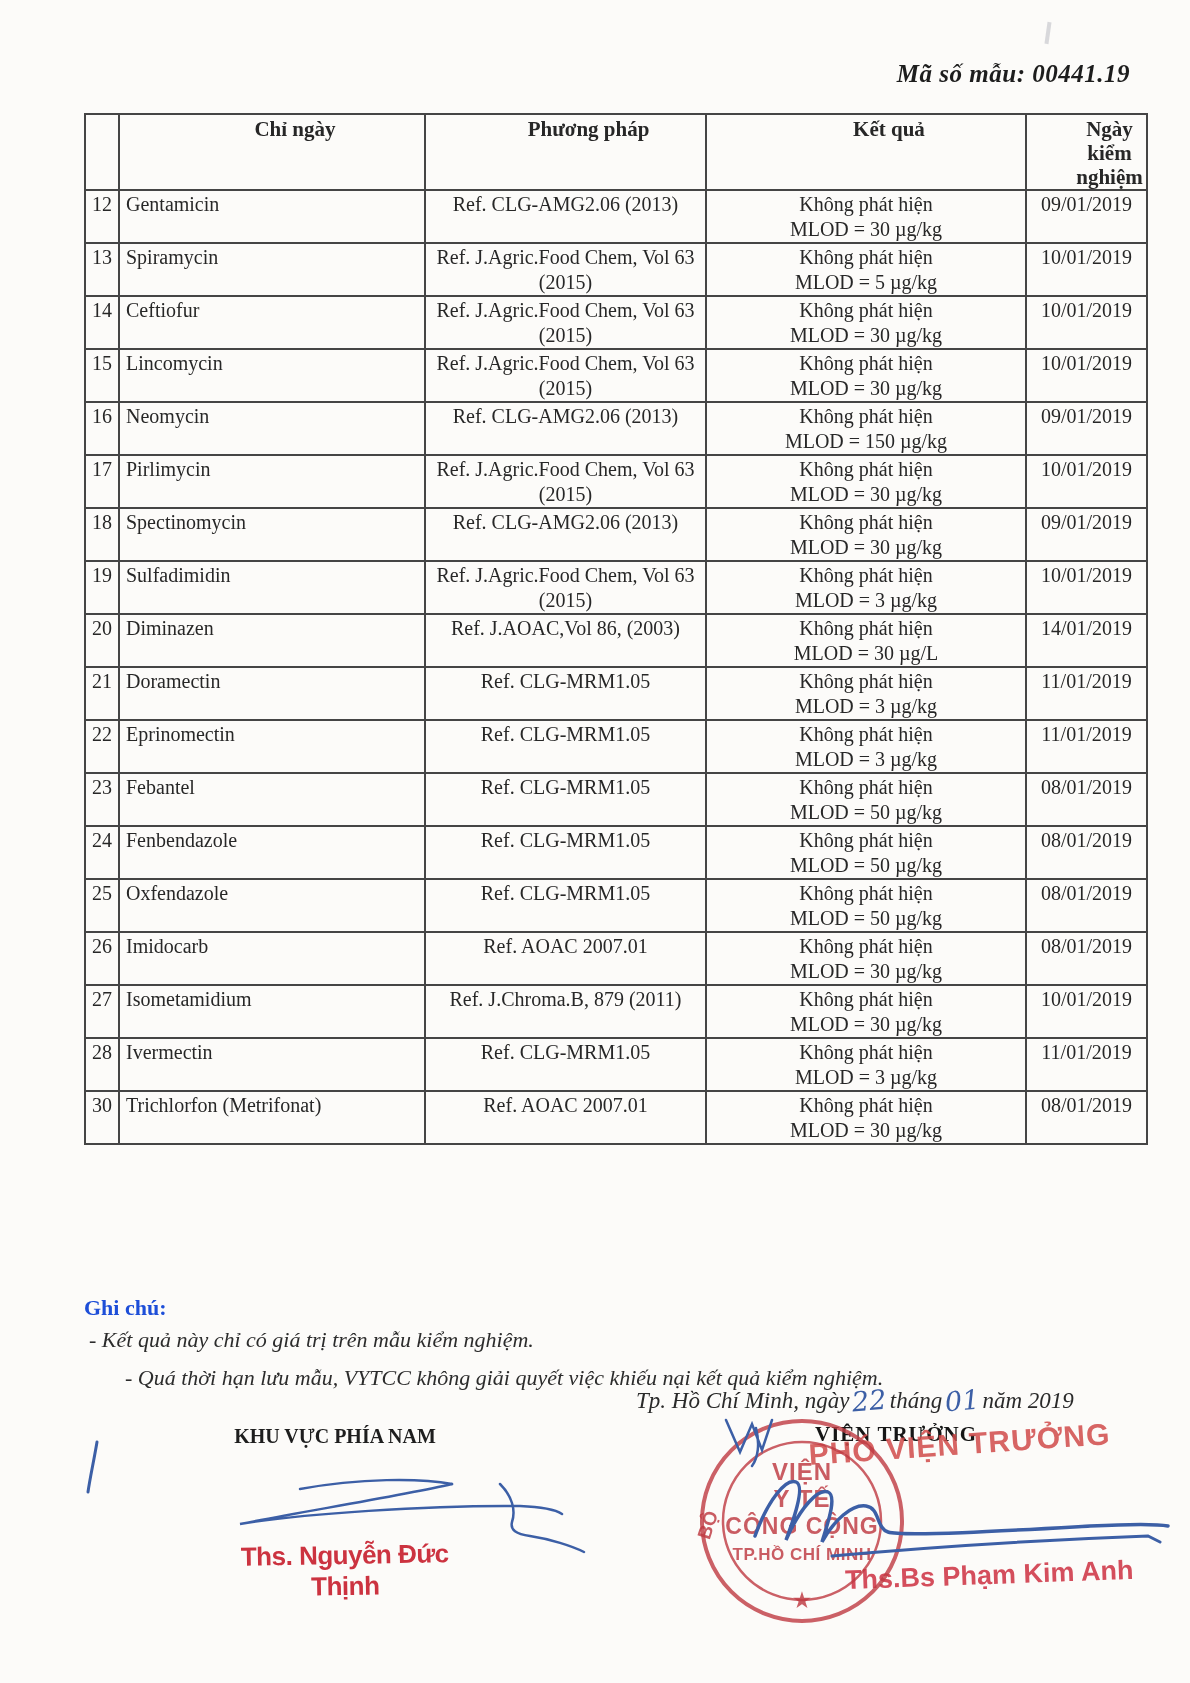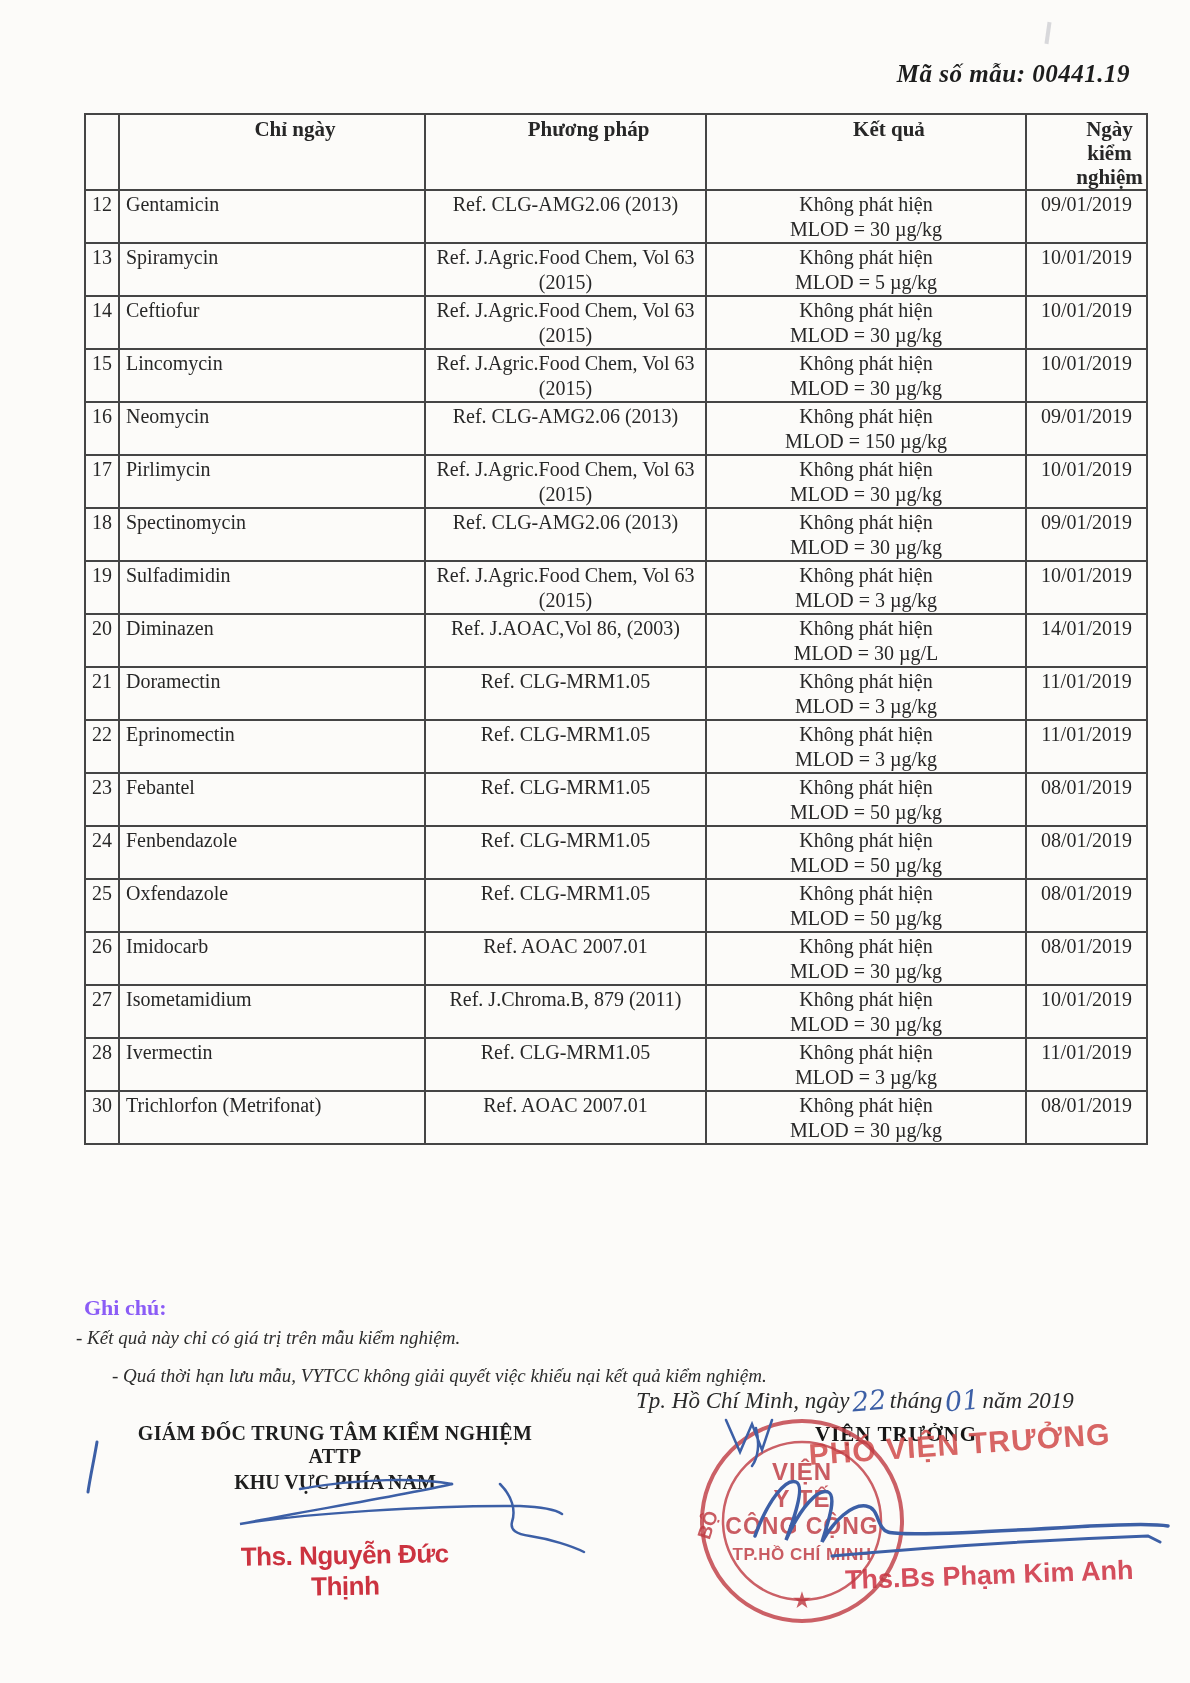--- a/index.html
+++ b/index.html
@@ -19,22 +19,22 @@
   table.results td,table.results th{
     border:2px solid #454545;vertical-align:top;padding:1px 2px 0 2px;
     font-size:20px;line-height:25px;color:#272727;overflow:hidden;
   }
   table.results th{font-size:21px;line-height:24px;font-weight:bold;text-align:center;height:48px;padding-top:2px;padding-left:48px;}
   table.results td{height:49px;}
   .c-stt{text-align:center;}
   .c-name{text-align:left;padding-left:6px !important;}
   .c-method,.c-result,.c-date{text-align:center;}
   .th-ngay{font-size:20px;line-height:23px;margin-top:48px;}
-  .notes-title{position:absolute;left:84px;top:1295px;font-size:22px;font-weight:bold;color:#8b5cf6;}
-  .note-line{position:absolute;left:76px;font-size:19px;font-style:italic;color:#2c2c2c;}
+  .notes-title{position:absolute;left:84px;top:1295px;font-size:22px;font-weight:bold;color:#1d4ed8;}
+  .note-line{position:absolute;left:89px;font-size:22px;font-style:italic;color:#2c2c2c;}
   .note-1{top:1327px;}
   .note-2{top:1365px;margin-left:36px;}
   .date-line{
     position:absolute;left:636px;top:1388px;width:460px;
     font-size:23px;font-style:italic;color:#2a2a2a;white-space:nowrap;
   }
   .hand{
     display:inline-block;color:#3c5fa6;font-size:27px;line-height:20px;
     font-family:"DejaVu Serif",serif;font-style:italic;transform:rotate(-5deg);
     margin:0 3px;position:relative;top:2px;
@@ -352,21 +352,20 @@
 
   <div class="notes-title">Ghi chú:</div>
   <div class="note-line note-1">- Kết quả này chỉ có giá trị trên mẫu kiểm nghiệm.</div>
   <div class="note-line note-2">- Quá thời hạn lưu mẫu, VYTCC không giải quyết việc khiếu nại kết quả kiểm nghiệm.</div>
 
   <div class="date-line">
     <span>Tp. Hồ Chí Minh, ngày</span><span class="hand">22</span><span>tháng</span><span class="hand">01</span><span>năm  2019</span>
   </div>
 
   <div class="signer-left">
-    <div class="t1">GIÁM ĐỐC TRUNG TÂM KIỂM NGHIỆM ATTP</div>
     <div class="t2">KHU VỰC PHÍA NAM</div>
   </div>
   <div class="name-left">Ths. Nguyễn Đức Thịnh</div>
 
   <div class="right-title">VIỆN TRƯỞNG</div>
   <div class="stamp-role">PHÓ VIỆN TRƯỞNG</div>
   <div class="name-right">Ths.Bs Phạm Kim Anh</div>
 
   <svg class="stamp-svg" width="1190" height="1683" viewBox="0 0 1190 1683">
     <g stroke="#bf3a42" fill="none" opacity="0.8">

